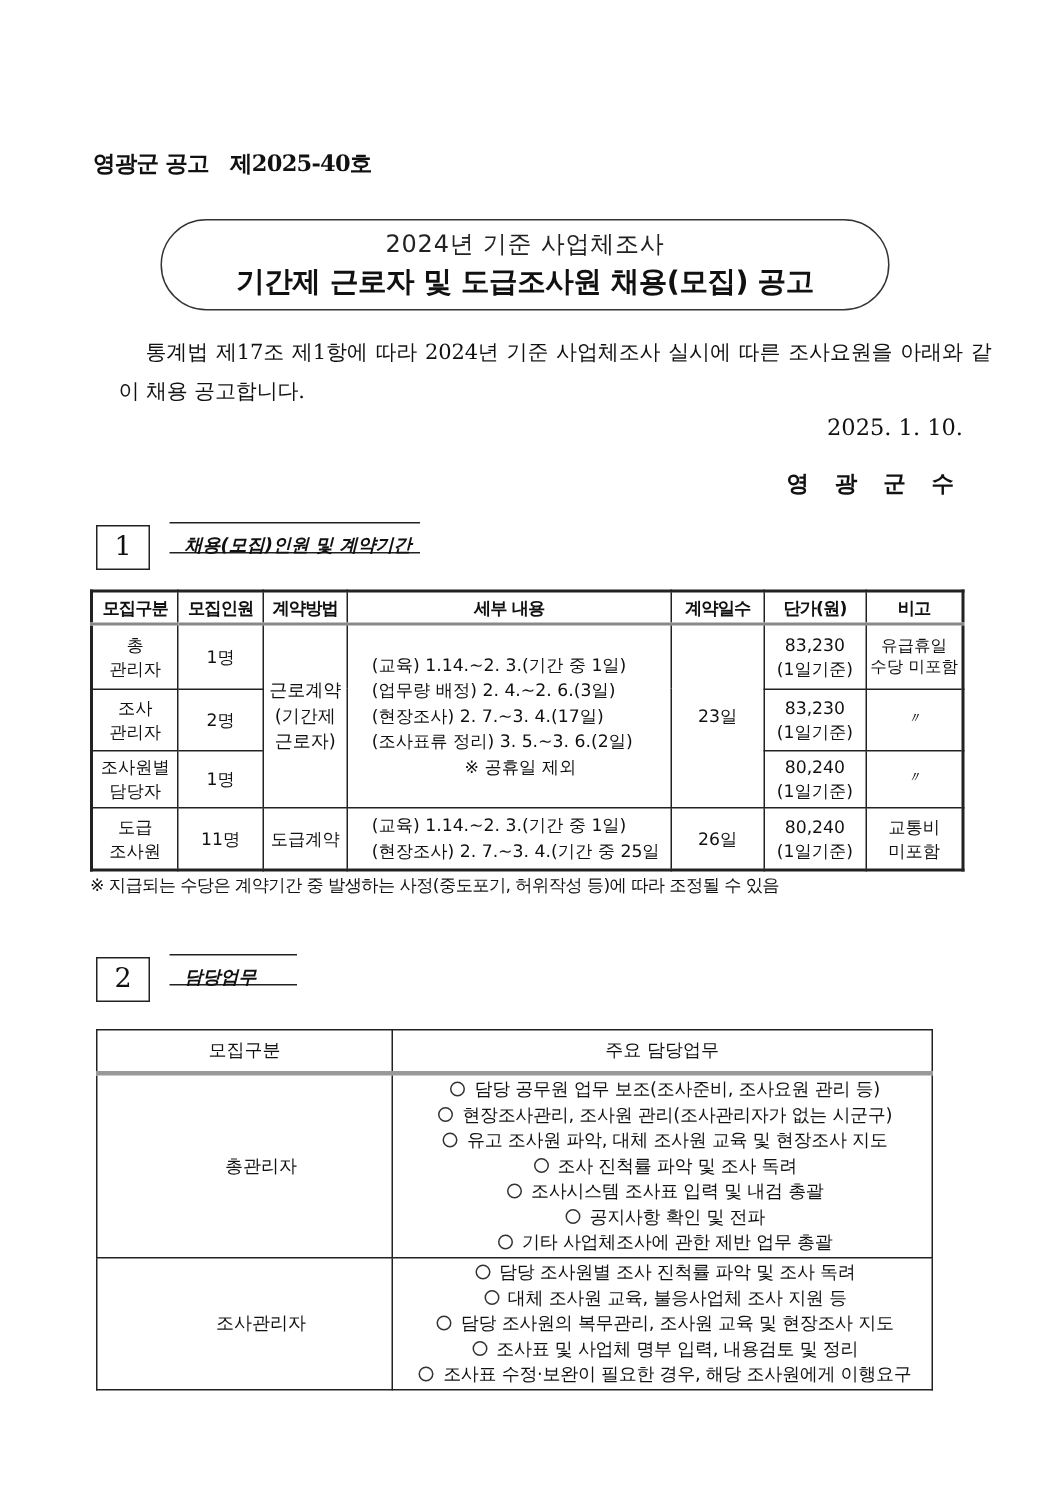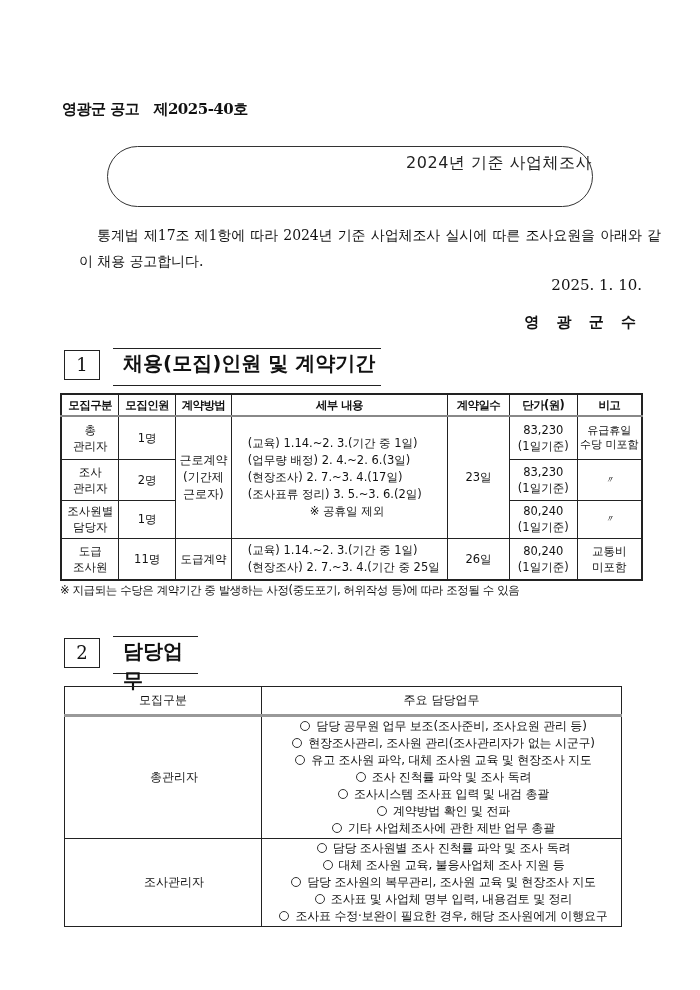--- a/index.html
+++ b/index.html
@@ -1,27 +1,27 @@
 <!DOCTYPE html>
 <html><head>
 <meta charset="utf-8">
 <style>
   html, body { margin: 0; padding: 0; background: #ffffff; }
   body { width: 700px; height: 990px; position: relative; overflow: hidden; color: #111; font-family: "DejaVu Sans", sans-serif; }
   .abs { position: absolute; }
   .serif { font-family: "DejaVu Serif", "Liberation Serif", serif; }
   .notice-no { left: 62px; top: 100px; font-size: 15px; font-weight: bold; letter-spacing: -0.5px; }
   .title-box { left: 107px; top: 146px; width: 486px; height: 61px; border: 1.5px solid #333; border-radius: 31px; box-sizing: border-box; text-align: center; }
-  .title-sub { display: block; margin-top: 6px; font-size: 16px; color: #222; letter-spacing: 0.5px; text-align: right; }
+  .title-sub { display: block; margin-top: 6px; font-size: 16px; color: #222; letter-spacing: 0.5px; }
   .title-main { display: block; margin-top: 1px; font-size: 19px; font-weight: bold; letter-spacing: -0.3px; }
   .intro { left: 60px; top: 222px; width: 582px; font-size: 14px; line-height: 26px; text-indent: 18px; letter-spacing: -0.1px; text-align: justify; margin-left: 19px; }
   .date { right: 58px; top: 276px; font-size: 15px; }
   .signer { right: 58px; top: 313px; font-size: 15px; font-weight: bold; letter-spacing: 6px; }
   .sec-num { width: 36px; height: 30px; border: 1.5px solid #222; box-sizing: border-box; text-align: center; font-size: 18px; line-height: 28px; }
-  .sec-title { border-top: 1.5px solid #222; border-bottom: 1.5px solid #222; font-size: 20px; font-weight: bold; line-height: 29px; padding: 0 6px 0 10px; box-sizing: border-box; height: 38px; }
+  .sec-title { border-top: 1.5px solid #222; border-bottom: 1.5px solid #222; font-size: 12px; font-weight: bold; line-height: 29px; padding: 0 6px 0 10px; box-sizing: border-box; height: 21px; font-style: italic; }
   table { border-collapse: collapse; position: absolute; }
   .t1 { left: 60px; top: 393px; width: 583px; font-size: 11.5px; }
   .t1 td, .t1 th { border: 1px solid #222; text-align: center; vertical-align: middle; padding: 0 1px; line-height: 16px; }
   .t1 { border: 2px solid #222; }
   .t1 th { font-weight: bold; height: 20px; border-bottom: 2px solid #888; font-size: 11.5px; letter-spacing: -0.6px; }
   .t1 td.detail { text-align: left; padding-left: 16px; line-height: 17px; font-size: 11.5px; }
   .t1 td.detail .center { display: block; text-align: center; }
   .footnote { left: 60px; top: 583px; font-size: 11.5px; letter-spacing: -0.4px; }
   .t2 { left: 64px; top: 686px; width: 558px; font-size: 11.5px; border: 1.5px solid #222; }
   .t2 td, .t2 th { border: 1px solid #222; vertical-align: middle; }
@@ -31,20 +31,21 @@
   .duty { display: block; white-space: nowrap; }
   .bullet { display: inline-block; width: 10px; height: 10px; border: 1px solid #333; border-radius: 50%; margin-right: 6px; vertical-align: -1px; box-sizing: border-box; }
 </style>
 </head>
 <body>
 
 <div class="abs notice-no serif" style="white-space:pre;">영광군 공고   제2025-40호</div>
 
 <div class="abs title-box">
   <span class="title-sub">2024년 기준 사업체조사</span>
+  <span class="title-main">기간제 근로자 및 도급조사원 채용(모집) 공고</span>
 </div>
 
 <div class="abs intro serif">통계법 제17조 제1항에 따라 2024년 기준 사업체조사 실시에 따른 조사요원을 아래와 같이 채용 공고합니다.</div>
 <div class="abs date serif">2025. 1. 10.</div>
 <div class="abs signer serif">영 광 군 수</div>
 
 <div class="abs sec-num serif" style="left:64px; top:350px;">1</div>
 <div class="abs sec-title" style="left:113px; top:348px;">채용(모집)인원 및 계약기간</div>
 
 <table class="t1">
@@ -133,21 +134,21 @@
     <th>주요 담당업무</th>
   </tr>
   <tr style="height:120px">
     <td class="cat">총관리자</td>
     <td class="duties">
       <span class="duty"><span class="bullet"></span><span>담당 공무원 업무 보조(조사준비, 조사요원 관리 등)</span></span>
       <span class="duty"><span class="bullet"></span><span>현장조사관리, 조사원 관리(조사관리자가 없는 시군구)</span></span>
       <span class="duty"><span class="bullet"></span><span>유고 조사원 파악, 대체 조사원 교육 및 현장조사 지도</span></span>
       <span class="duty"><span class="bullet"></span><span>조사 진척률 파악 및 조사 독려</span></span>
       <span class="duty"><span class="bullet"></span><span>조사시스템 조사표 입력 및 내검 총괄</span></span>
-      <span class="duty"><span class="bullet"></span><span>계약방법 확인 및 전파</span></span>
+      <span class="duty"><span class="bullet"></span><span>공지사항 확인 및 전파</span></span>
       <span class="duty"><span class="bullet"></span><span>기타 사업체조사에 관한 제반 업무 총괄</span></span>
     </td>
   </tr>
   <tr style="height:88px">
     <td class="cat">조사관리자</td>
     <td class="duties">
       <span class="duty"><span class="bullet"></span><span>담당 조사원별 조사 진척률 파악 및 조사 독려</span></span>
       <span class="duty"><span class="bullet"></span><span>대체 조사원 교육, 불응사업체 조사 지원 등</span></span>
       <span class="duty"><span class="bullet"></span><span>담당 조사원의 복무관리, 조사원 교육 및 현장조사 지도</span></span>
       <span class="duty"><span class="bullet"></span><span>조사표 및 사업체 명부 입력, 내용검토 및 정리</span></span>

